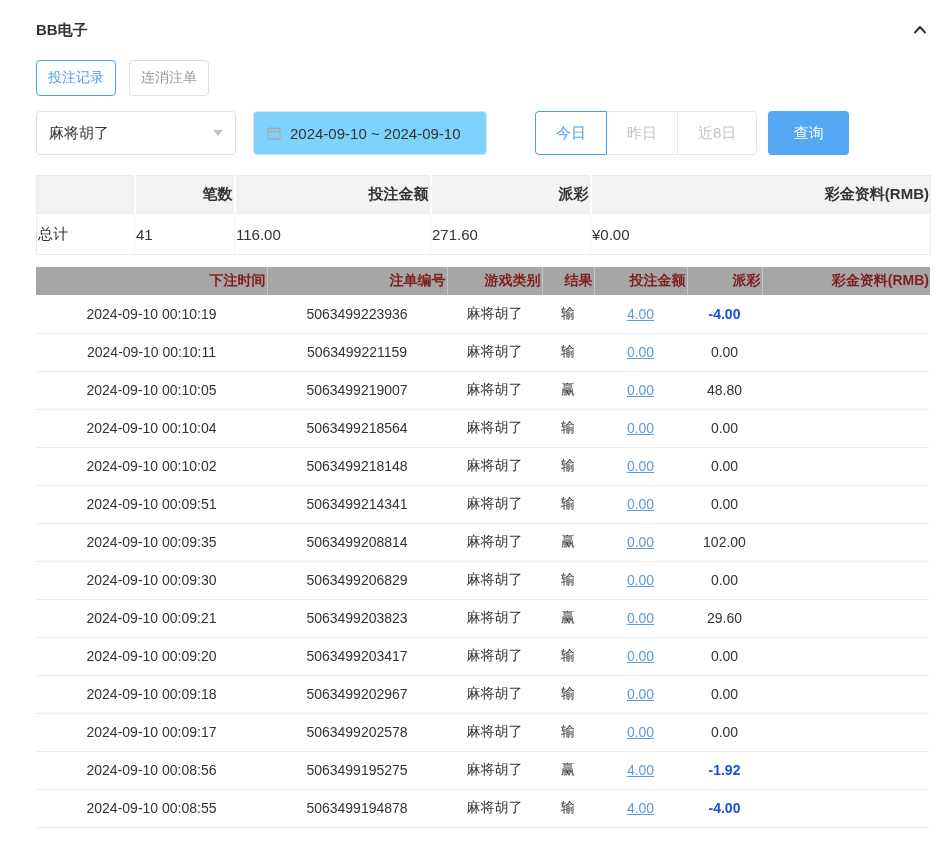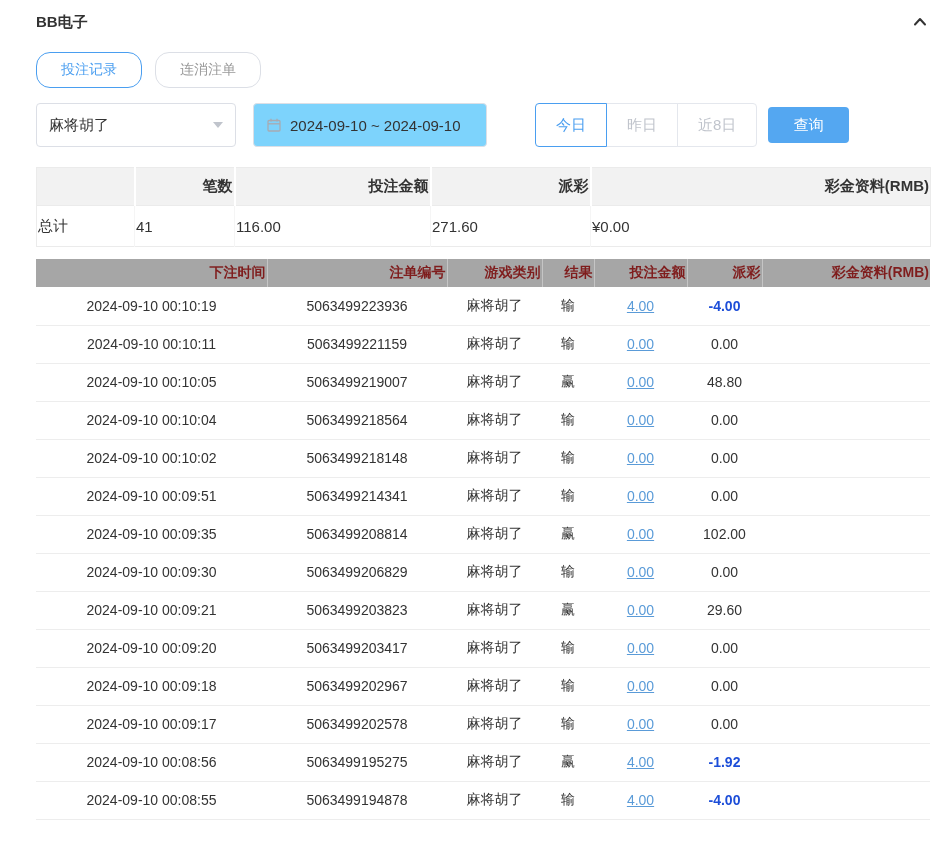--- a/index.html
+++ b/index.html
@@ -6,29 +6,29 @@
   html, body { margin: 0; padding: 0; }
   body {
     width: 941px; height: 851px; overflow: hidden;
     background: #ffffff;
     font-family: "Liberation Sans", "DejaVu Sans", sans-serif;
     color: #333;
   }
   .page { padding: 8px 11px 0 36px; }
 
   
-  .panel-header { display: flex; align-items: center; justify-content: space-between; height: 24px; margin-top: 2px; }
+  .panel-header { display: flex; align-items: center; justify-content: space-between; height: 24px; margin-top: 10px; }
   .panel-title { font-size: 15px; font-weight: bold; color: #333; }
   .chevron-btn { width: 20px; height: 20px; display: flex; align-items: center; justify-content: center; cursor: pointer; background: none; border: none; padding: 0; }
 
   
   .tabs { display: flex; gap: 13px; margin-top: 18px; }
   .tab {
-    background: #fff; border: 1px solid #dcdfe6; border-radius: 14px;
-    padding: 8px 24px; font-size: 14px; color: #999; cursor: pointer;
+    background: #fff; border: 1px solid #dcdfe6; border-radius: 4px;
+    padding: 8px 11px; font-size: 14px; color: #999; cursor: pointer;
     font-family: inherit;
   }
   .tab.active { border-color: #4a9ef0; color: #4a9ef0; }
 
   
   .filters { display: flex; align-items: center; margin-top: 15px; }
   .select-box {
     width: 200px; height: 44px; border: 1px solid #dcdfe6; border-radius: 4px;
     display: flex; align-items: center; justify-content: space-between;
     padding: 0 12px; font-size: 15px; cursor: pointer; background: #fff;
@@ -45,21 +45,21 @@
   .quick-group { display: flex; margin-left: 17px; padding-left: 31px; }
   .quick-btn {
     height: 44px; padding: 0 20px; background: #fff; border: 1px solid #e4e7ed;
     font-size: 15px; color: #c0c4cc; cursor: pointer; margin-left: -1px;
     font-family: inherit;
   }
   .quick-btn:first-child { margin-left: 0; border-radius: 4px 0 0 4px; }
   .quick-btn:last-child { border-radius: 0 4px 4px 0; }
   .quick-btn.active { border-color: #4a9ef0; color: #4a9ef0; position: relative; z-index: 1; }
   .search-btn {
-    height: 36px; width: 81px; margin-left: 11px; background: #54a7f1; color: #fff;
+    height: 44px; width: 81px; margin-left: 11px; background: #54a7f1; color: #fff;
     border: none; border-radius: 4px; font-size: 15px; cursor: pointer;
     font-family: inherit;
   }
 
   
   table { border-collapse: collapse; table-layout: fixed; width: 894px; }
   .summary-table { margin-top: 20px; border: 1px solid #ebebeb; font-size: 15px; }
   .summary-table th {
     background: #f2f2f2; height: 38px; font-weight: 700; color: #333;
     border-right: 2px solid #fff; text-align: right;

